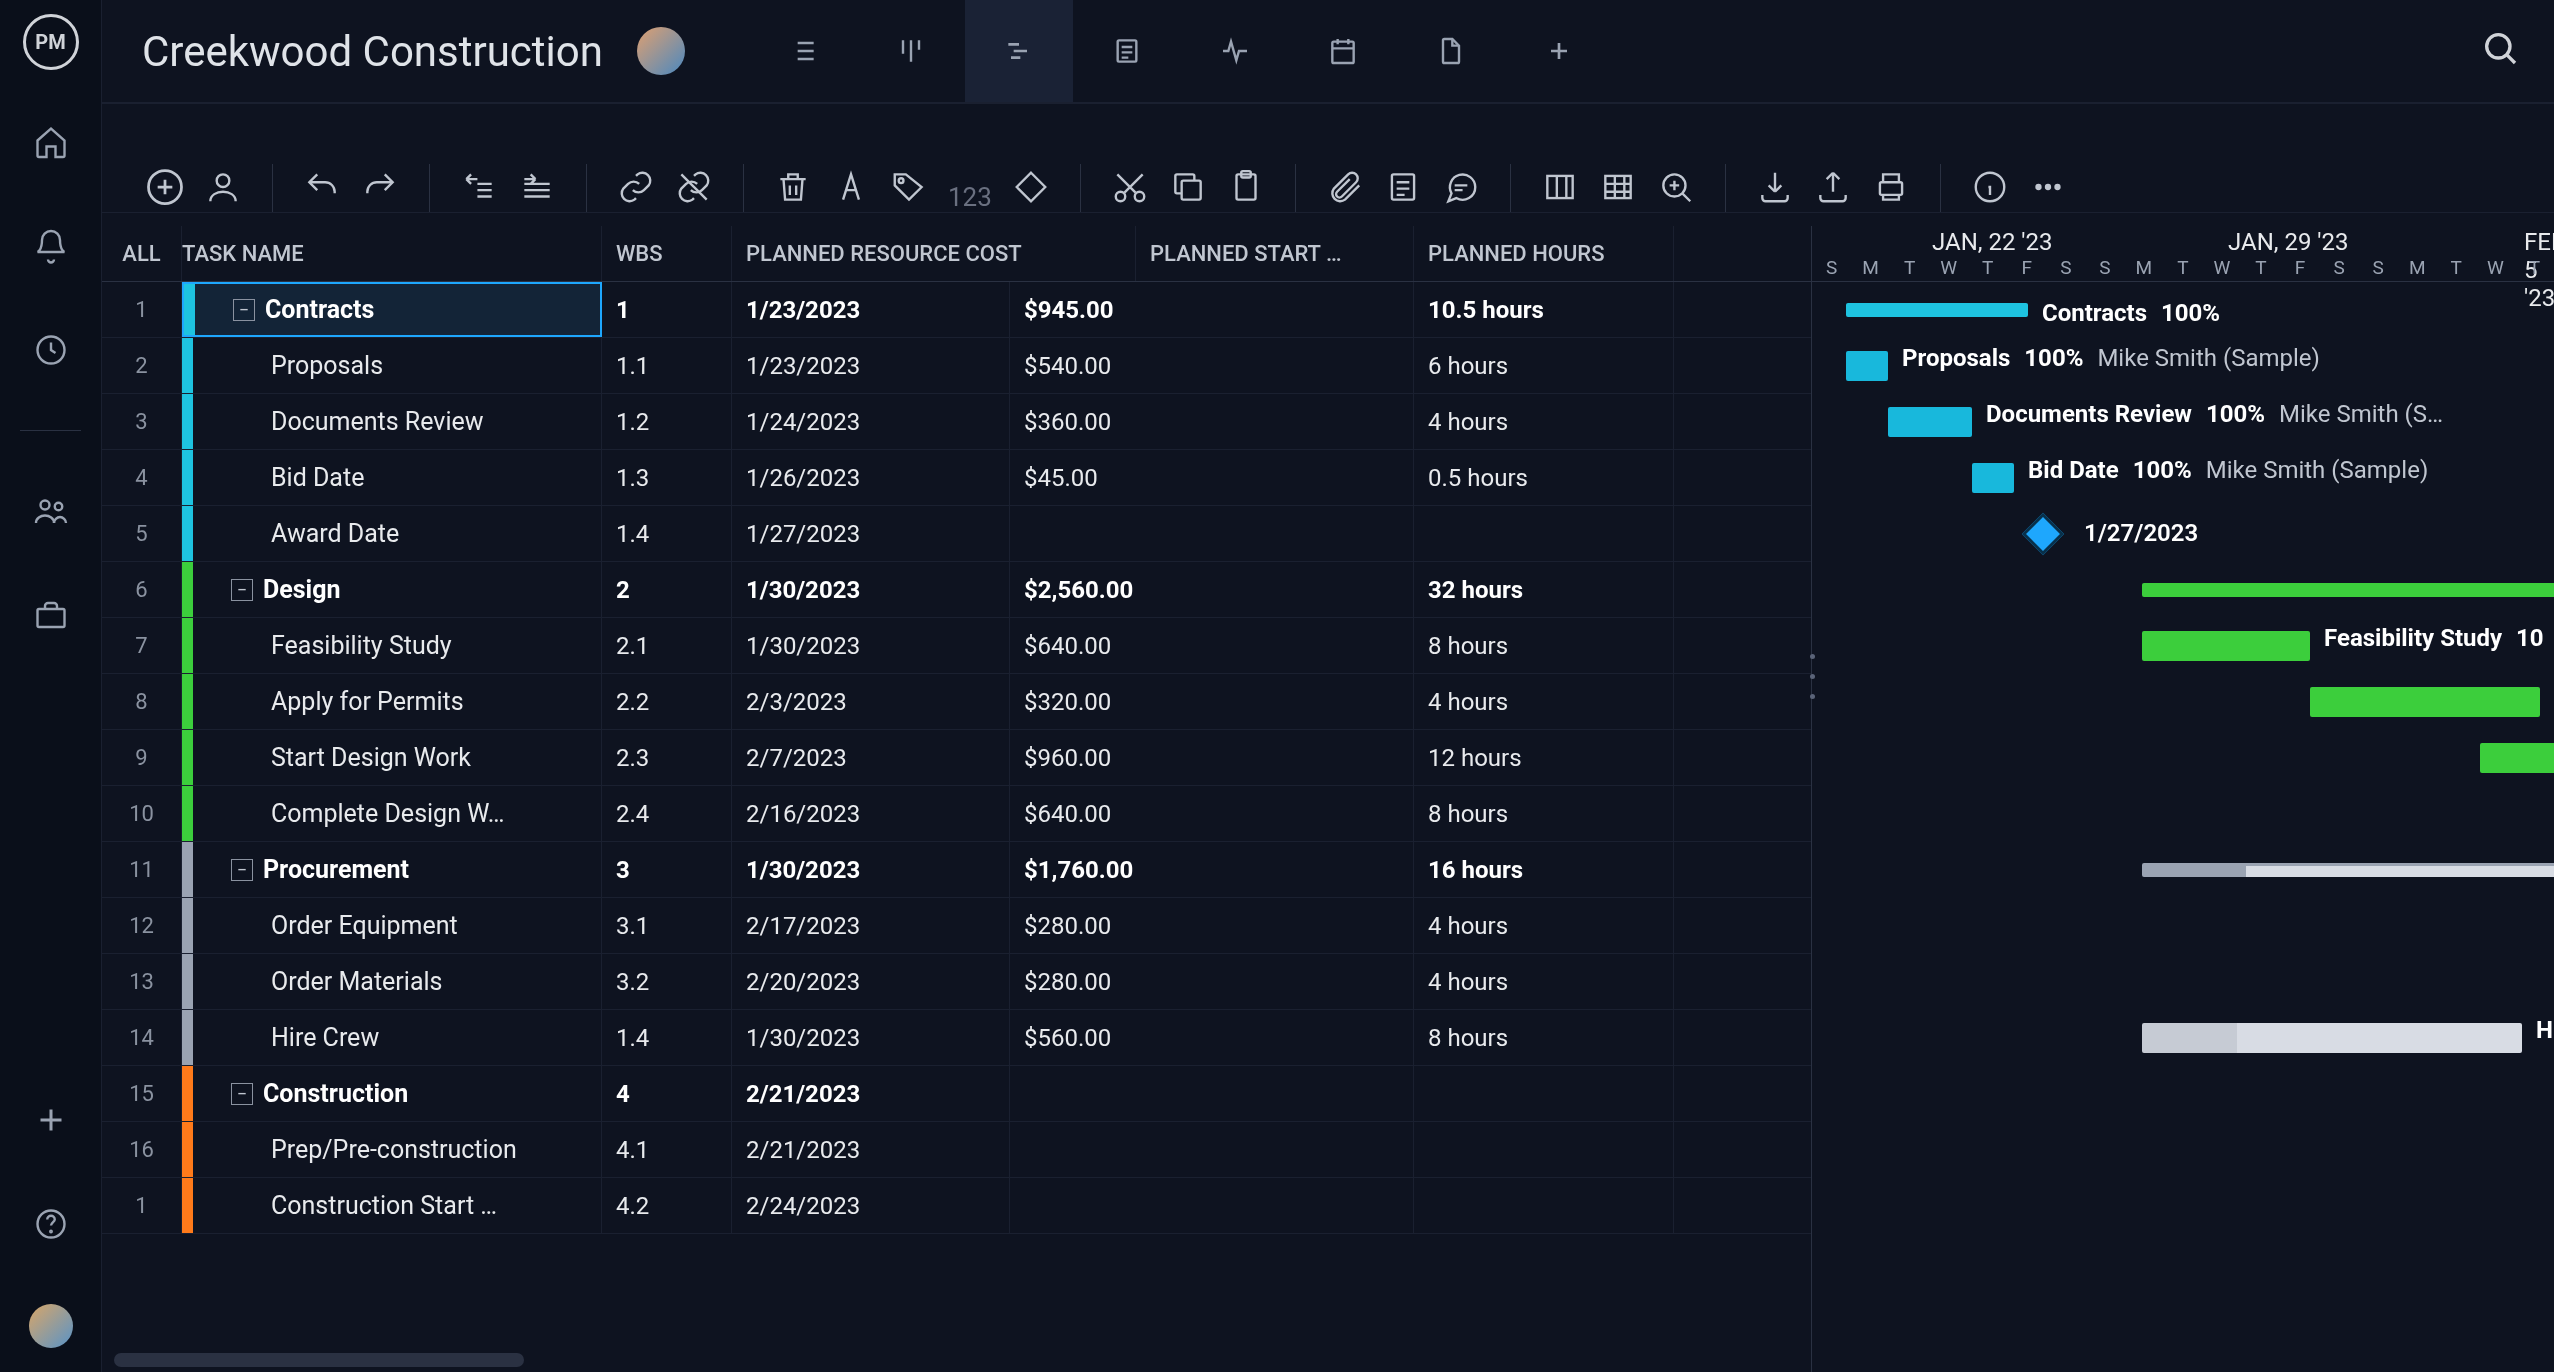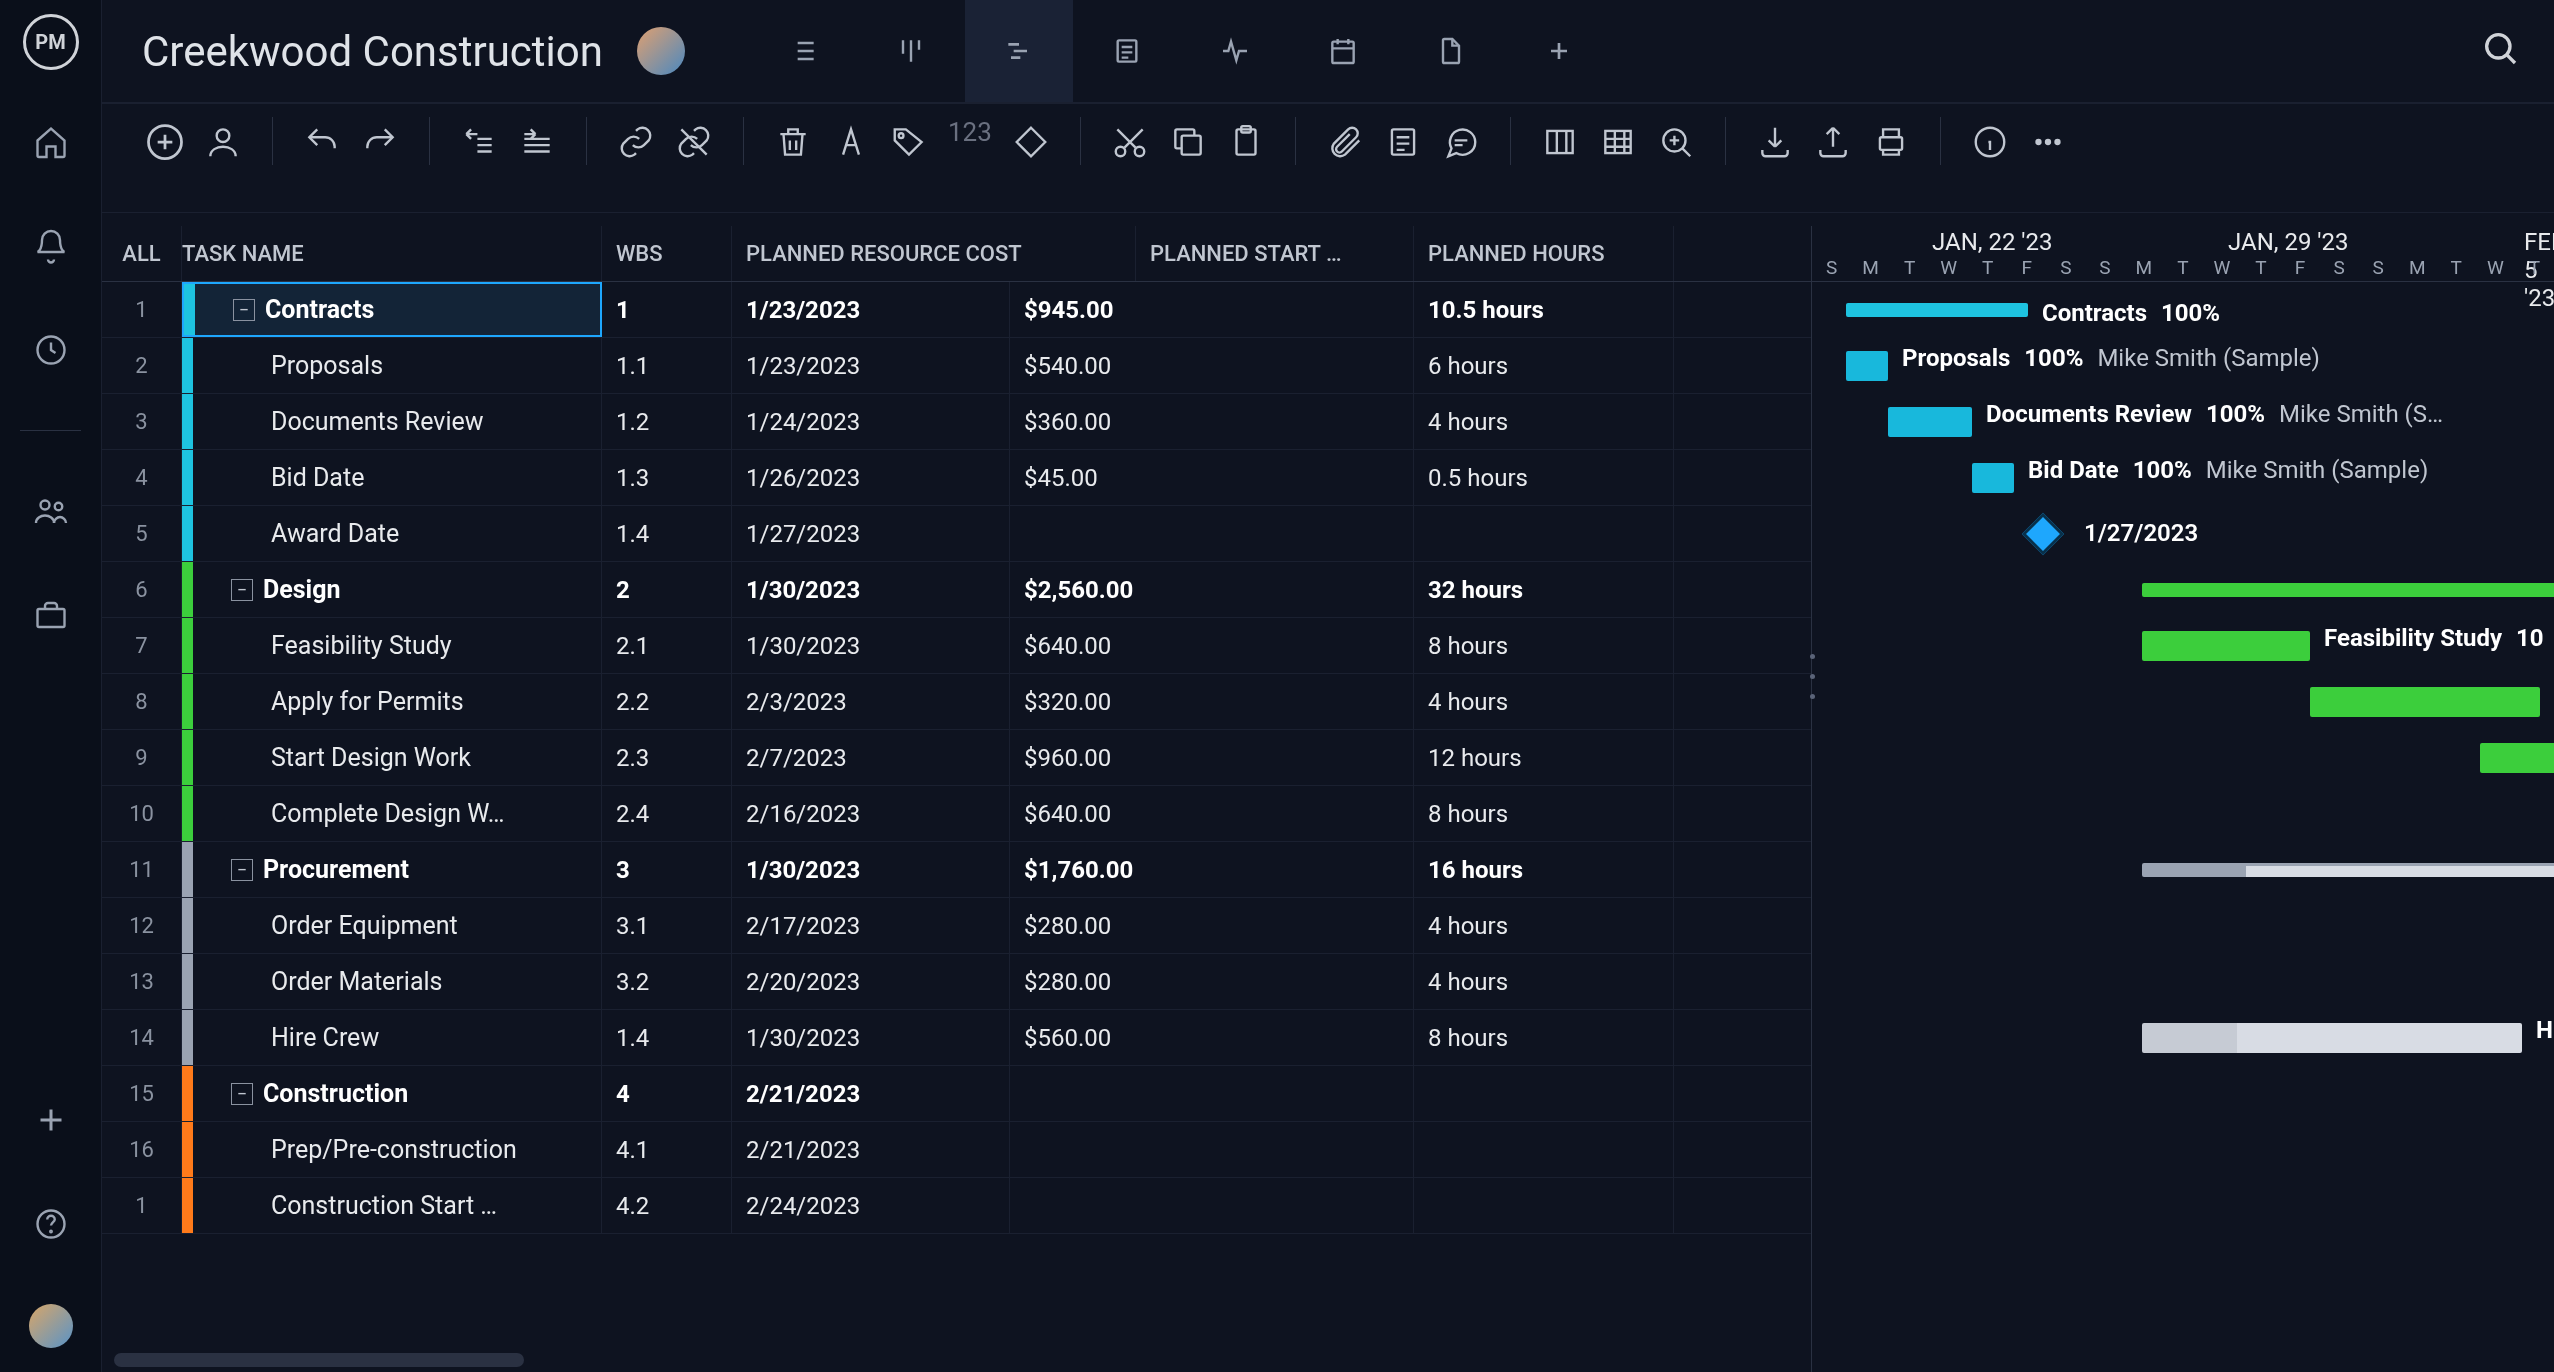--- a/index.html
+++ b/index.html
@@ -63,21 +63,21 @@
   color: #9aa3b2; cursor: pointer;
 }
 .view-tab.active { background: #1a2235; }
 .view-tab svg { width: 32px; height: 32px; }
 .topbar-spacer { flex: 1; }
 .search-icon { color: #d0d3d8; cursor: pointer; }
 .search-icon svg { width: 40px; height: 40px; }
 .toolbar {
   height: 96px;
   border-bottom: 1px solid #1a2030;
-  display: flex; align-items: flex-start;
+  display: flex; align-items: flex-end;
   padding: 0 20px 0 38px;
   gap: 8px;
 }
 .tb-btn {
   width: 50px; height: 50px;
   display: flex; align-items: center; justify-content: center;
   color: #c0c6d0; cursor: pointer;
 }
 .tb-btn svg { width: 38px; height: 38px; stroke-width: 1.5; }
 .tb-btn.big svg { width: 44px; height: 44px; }

